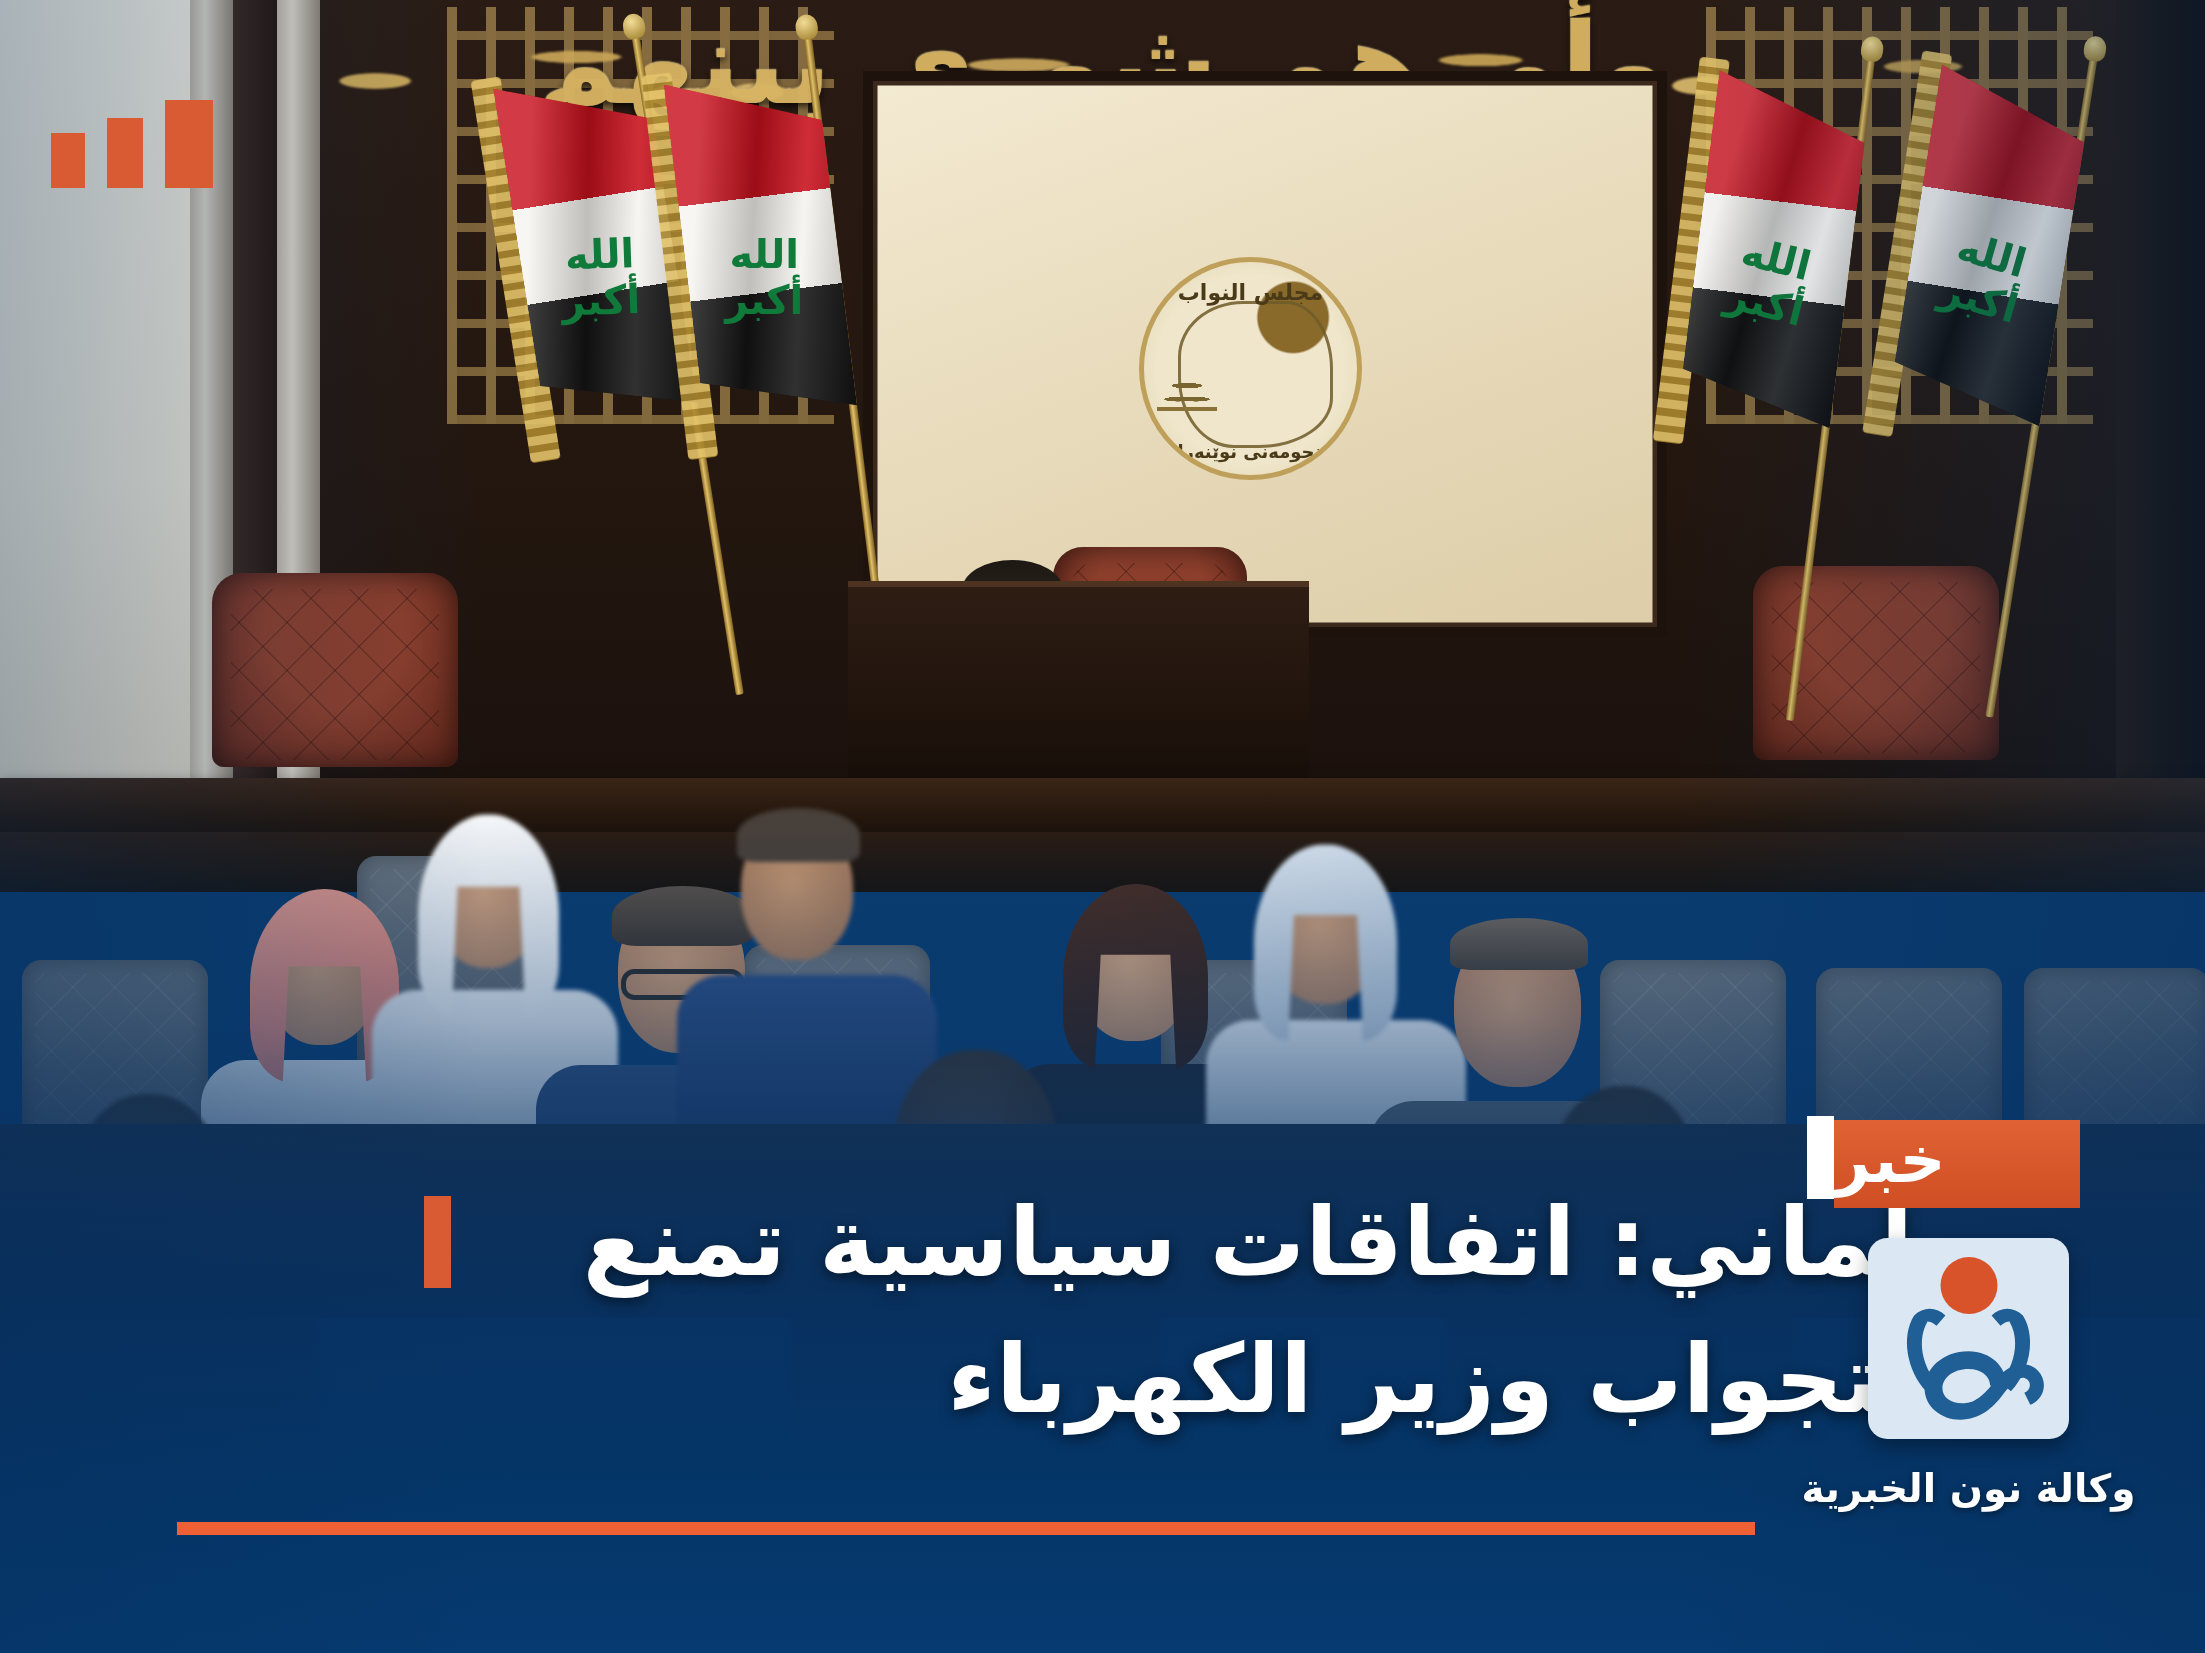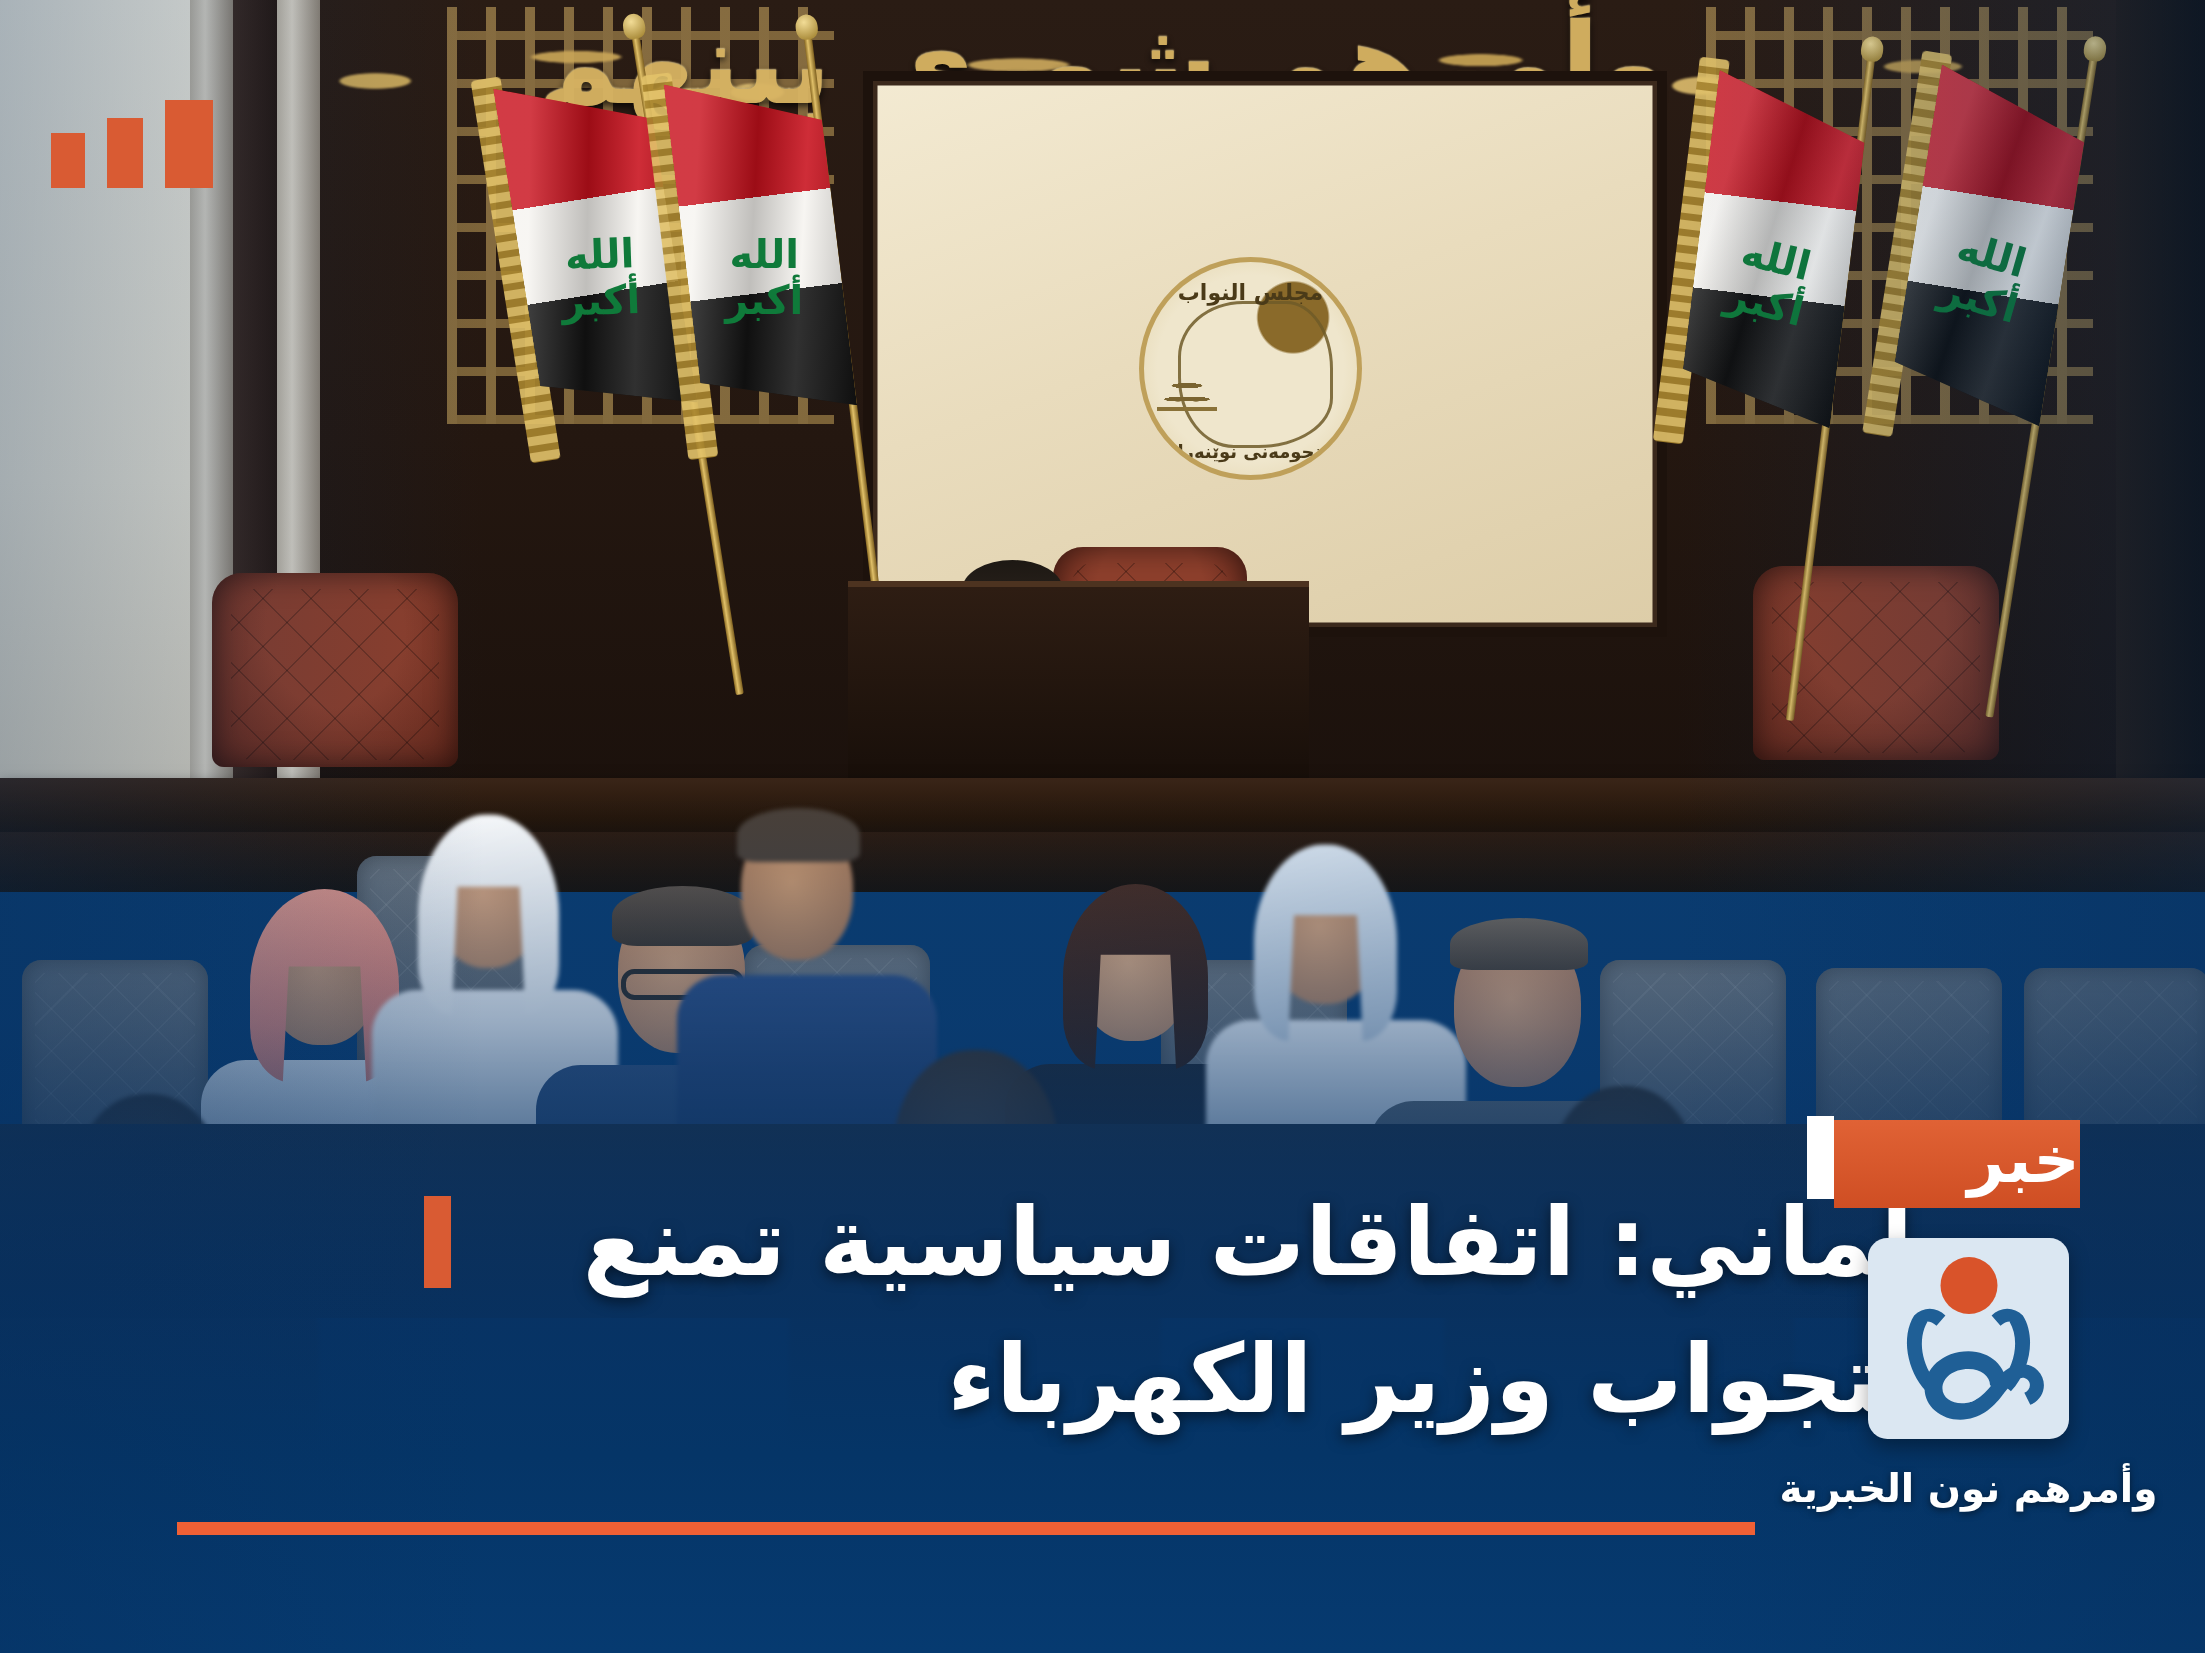--- a/index.html
+++ b/index.html
@@ -291,21 +291,21 @@
   }
 
   
   .brand{
     position:absolute; right:58px; top:1120px;
     width:357px; z-index:12;
     display:flex; flex-direction:column; align-items:center;
   }
   .news-badge{
     position:relative; width:246px; height:88px;
-    display:flex; align-items:center; justify-content:flex-start;
+    display:flex; align-items:center; justify-content:flex-end;
     background:linear-gradient(180deg,#e06235,#cf4e23);
     margin-right:24px;
   }
   .news-badge .btxt{
     color:#fff; font-size:64px; font-weight:700; line-height:1;
     transform:translateY(-4.5px);
   }
   .news-badge .whitebar{
     position:absolute; left:-27px; top:-4.5px; width:27px; height:83px;
     background:#fff;
@@ -509,17 +509,17 @@
         <path d="M135 152 C100 152 76 176 76 202 C76 226 98 244 124 244
                  C150 244 168 228 180 212 C192 196 204 182 214 190
                  C220 195 218 205 210 208 L218 224 C238 216 242 192 228 178
                  C212 162 188 170 172 190 C158 208 146 222 126 222
                  C112 222 100 214 100 202 C100 188 114 176 135 176
                  C152 176 164 186 164 198 L186 198 C186 172 164 152 135 152 Z" fill="#1f5f96"></path>
         <circle cx="132" cy="200" r="21" fill="#dbe7f2"></circle>
       </svg>
     </div>
 
-    <div class="brand-name">وأمرهم نون الخبرية</div>
+    <div class="brand-name">وكالة نون الخبرية</div>
   </div>
 
 </div>
 
 
 </body></html>

